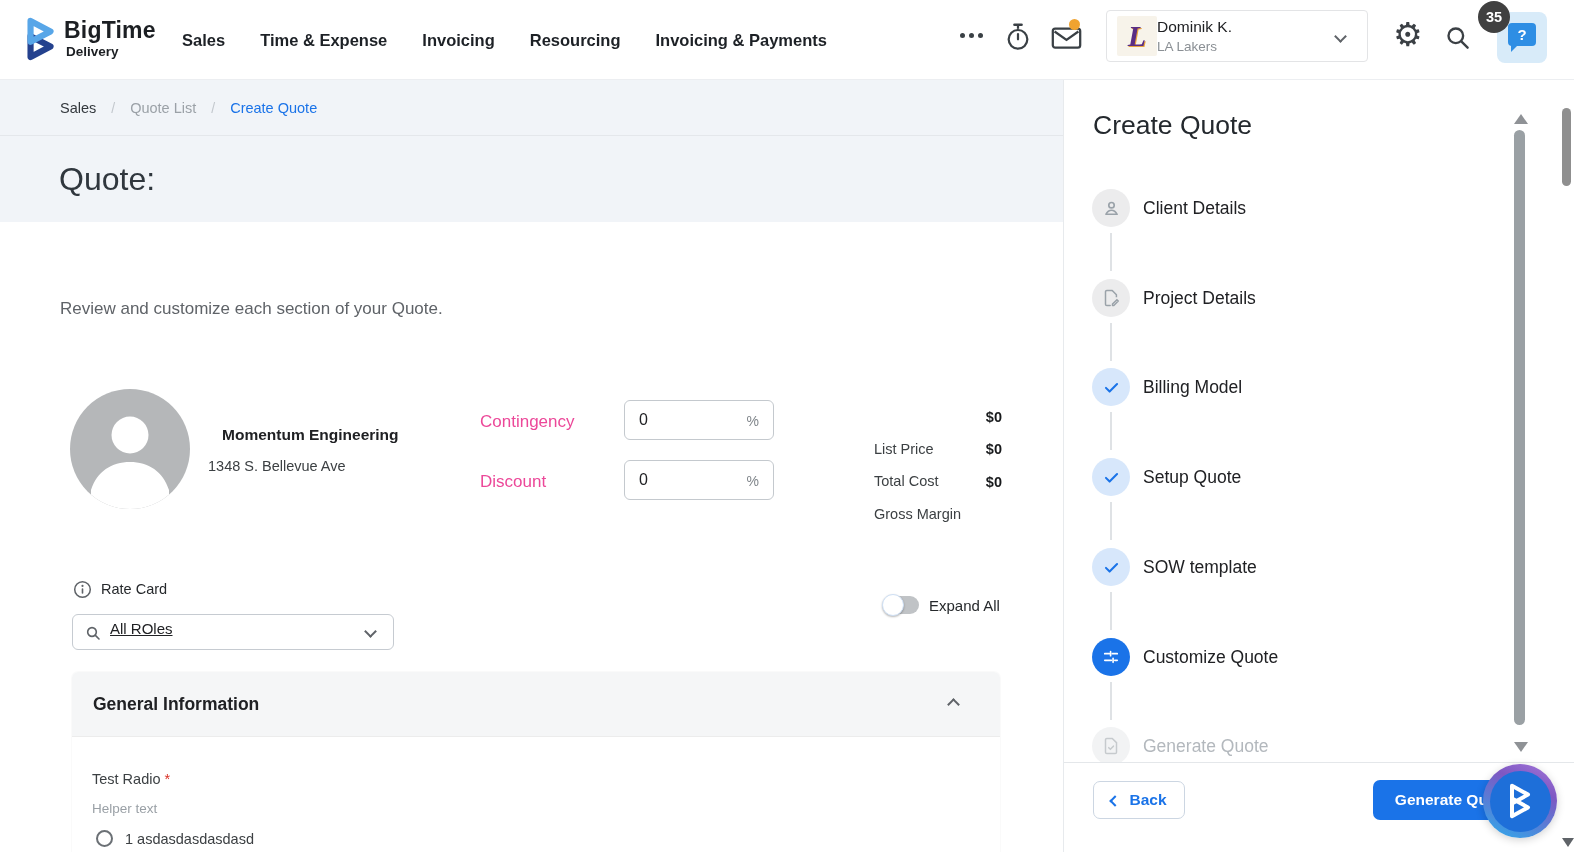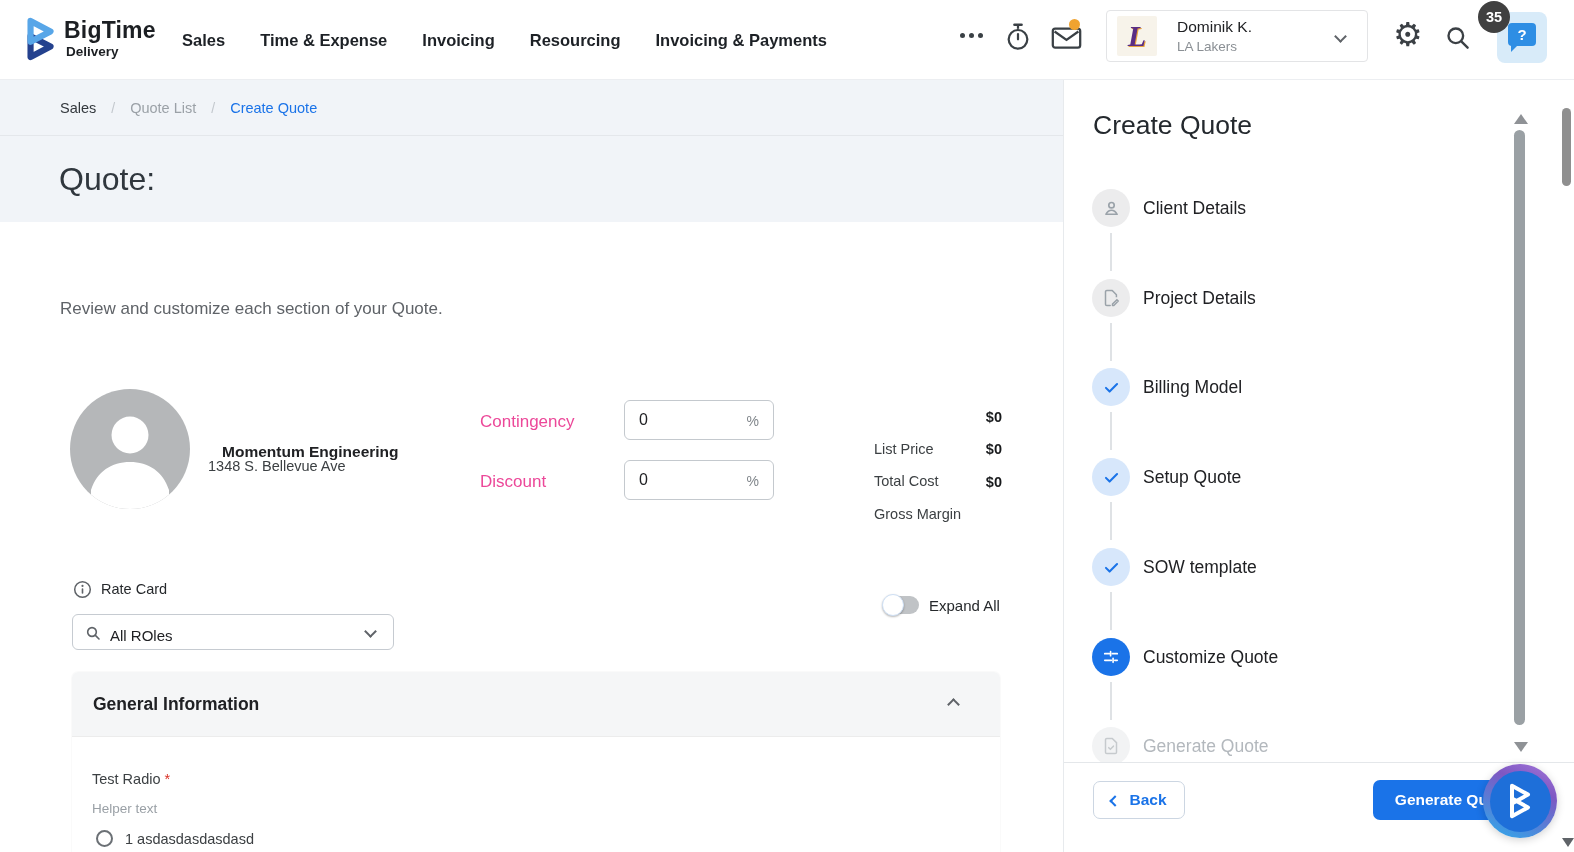--- a/index.html
+++ b/index.html
@@ -12,21 +12,21 @@
   .brand-name { position:absolute; left:64px; top:17px; font-size:23px; font-weight:800; color:#1c1f23; letter-spacing:.2px; }
   .brand-sub  { position:absolute; left:66px; top:44px; font-size:13.5px; font-weight:700; color:#1c1f23; }
   .nav { position:absolute; left:182px; top:0; height:80px; display:flex; align-items:center; gap:35px; }
   .nav-item { font-size:16.5px; font-weight:700; color:#1d2126; cursor:pointer; white-space:nowrap; }
   .dots { position:absolute; left:960px; top:33px; display:flex; gap:4px; cursor:pointer; }
   .dots i { width:5px; height:5px; border-radius:50%; background:#3a4045; }
   .icon-btn { position:absolute; cursor:pointer; }
   .mail-dot { position:absolute; left:18px; top:-6px; width:11px; height:11px; border-radius:50%; background:#f0a330; }
   .user-card { position:absolute; left:1106px; top:10px; width:262px; height:52px; border:1px solid #e3e4e6; border-radius:4px; background:#fff; display:flex; align-items:center; cursor:pointer; }
   .user-avatar { width:40px; height:40px; margin-left:10px; border-radius:2px; background:#f7f3ea; display:flex; align-items:center; justify-content:center; font-family:"Liberation Serif",serif; font-style:italic; font-weight:700; font-size:30px; color:#5a2d84; text-shadow:1px 1px 0 #e8a33d; }
-  .user-meta { margin-left:20px; }
+  .user-meta { margin-left:0; }
   .user-name { font-size:15.5px; color:#202124; font-weight:400; }
   .user-org  { font-size:13.5px; color:#8a8f94; margin-top:3px; }
   .user-chev { position:absolute; right:22px; top:21px; }
   .chev { display:inline-block; width:9px; height:9px; border-right:2px solid #5f6368; border-bottom:2px solid #5f6368; }
   .chev.down { transform:rotate(45deg); }
   .chev.up   { transform:rotate(-135deg); }
   .gear { position:absolute; left:1393px; top:18px; font-size:33px; line-height:1; color:#3b4045; cursor:pointer; }
   .help-tile { position:absolute; left:1497px; top:12px; width:50px; height:51px; border-radius:8px; background:#d8ebf9; cursor:pointer; }
   .help-bubble { position:absolute; left:11px; top:11px; width:28px; height:23px; border-radius:4px; background:#2e8ee4; color:#fff; font-weight:700; font-size:15px; text-align:center; line-height:23px; }
   .help-bubble:after { content:""; position:absolute; left:3px; bottom:-6px; border-left:7px solid #2e8ee4; border-bottom:7px solid transparent; }
@@ -40,34 +40,34 @@
   .crumb.link  { color:#1a73e8; }
   .crumb-sep { color:#c3c8cd; font-size:14px; }
   .title-band { position:absolute; left:0; top:136px; width:1063px; height:86px; background:#f1f4f8; display:flex; align-items:center; padding-left:59px; z-index:5; }
   .page-title { font-size:32px; color:#30373e; font-weight:400; }
 
   
   .main { position:absolute; left:0; top:222px; width:1063px; height:630px; background:#fff; }
   .scope-title { position:absolute; left:60px; top:28px; font-size:27px; color:#23272b; font-weight:500; }
   .scope-sub   { position:absolute; left:60px; top:77px; font-size:17px; color:#5f6368; }
   .client-avatar { position:absolute; left:70px; top:167px; width:120px; height:120px; border-radius:50%; background:#b5b7b9; overflow:hidden; }
-  .client-name { position:absolute; left:222px; top:221px; font-size:15.5px; font-weight:700; color:#202124; }
+  .client-name { position:absolute; left:222px; top:204px; font-size:15.5px; font-weight:700; color:#202124; }
   .client-addr { position:absolute; left:208px; top:236px; font-size:14.5px; color:#3c4043; }
   .fld-label { position:absolute; width:134px; text-align:left; font-size:17px; color:#ec4899; }
   .fld-box { position:absolute; left:624px; width:150px; height:40px; border:1px solid #c4c9ce; border-radius:6px; background:#fff; }
   .fld-box input { position:absolute; left:0; top:0; width:100%; height:100%; border:none; outline:none; border-radius:6px; padding:0 34px 0 14px; font-size:16px; color:#202124; font-family:inherit; background:transparent; }
   .fld-suffix { position:absolute; right:14px; top:12px; font-size:14px; color:#80868b; }
   .sum-row { position:absolute; left:874px; width:128px; display:flex; justify-content:space-between; }
   .sum-label { font-size:14.5px; color:#3c4043;margin-top:32px; }
   .sum-value { font-size:14.5px; font-weight:700; color:#17191b; } 
   .info-ic { position:absolute; left:73px; top:358px; }
   .rate-label { position:absolute; left:101px; top:359px; font-size:14.5px; color:#26292c; }
   .dropdown { position:absolute; left:72px; top:392px; width:322px; height:36px; border:1px solid #c6cbd1; border-radius:6px; background:#fff; cursor:pointer; }
   .dd-search { position:absolute; left:12px; top:10px; }
-  .dd-value { position:absolute; left:37px; top:12px; font-size:15px; color:#202124; }
+  .dd-value { position:absolute; left:37px; top:5px; font-size:15px; color:#202124;text-decoration:underline; }
   .dd-chev { position:absolute; right:18px; top:12px; }
   .toggle { position:absolute; left:884px; top:374px; width:35px; height:18px; border-radius:10px; background:#c0c3c6; cursor:pointer; }
   .knob { position:absolute; left:-2px; top:-2px; width:22px; height:22px; border-radius:50%; background:#fff; border:1px solid #cfe0f5; box-shadow:0 1px 2px rgba(0,0,0,.28); }
   .toggle-label { position:absolute; left:929px; top:375px; font-size:15px; color:#26292c; }
 
   .card { position:absolute; left:72px; top:450px; width:928px; height:320px; border-radius:6px; box-shadow:0 0 0 1px rgba(0,0,0,.02); }
   .card-header { position:absolute; left:0; top:0; width:928px; height:64px; background:#f5f6f7; border-radius:6px 6px 0 0; cursor:pointer; }
   .card-title { position:absolute; left:21px; top:22px; font-size:17.5px; font-weight:700; color:#202124; }
   .card-chev { position:absolute; right:42px; top:28px; }
   .card-body { position:absolute; left:0; top:64px; width:928px; height:256px; background:#fff; border-top:1px solid #ececec; }

